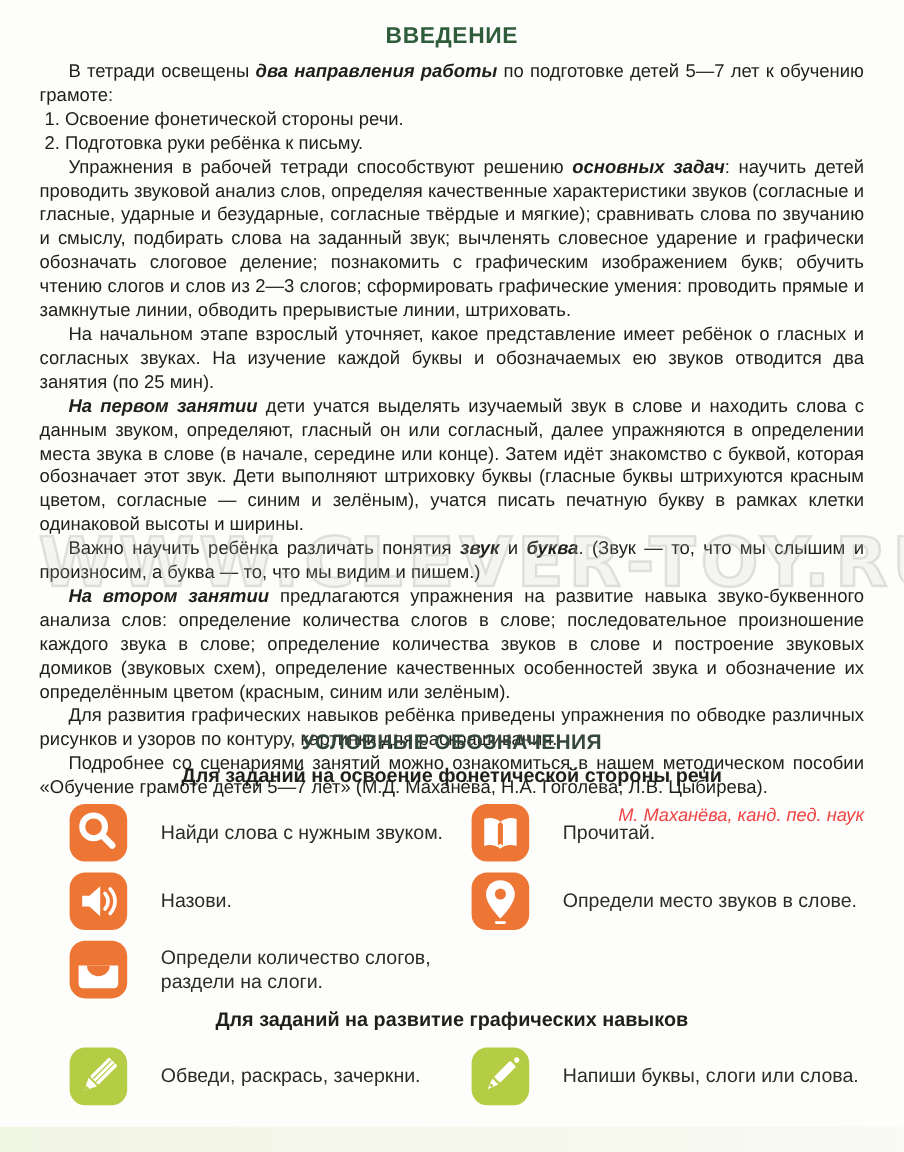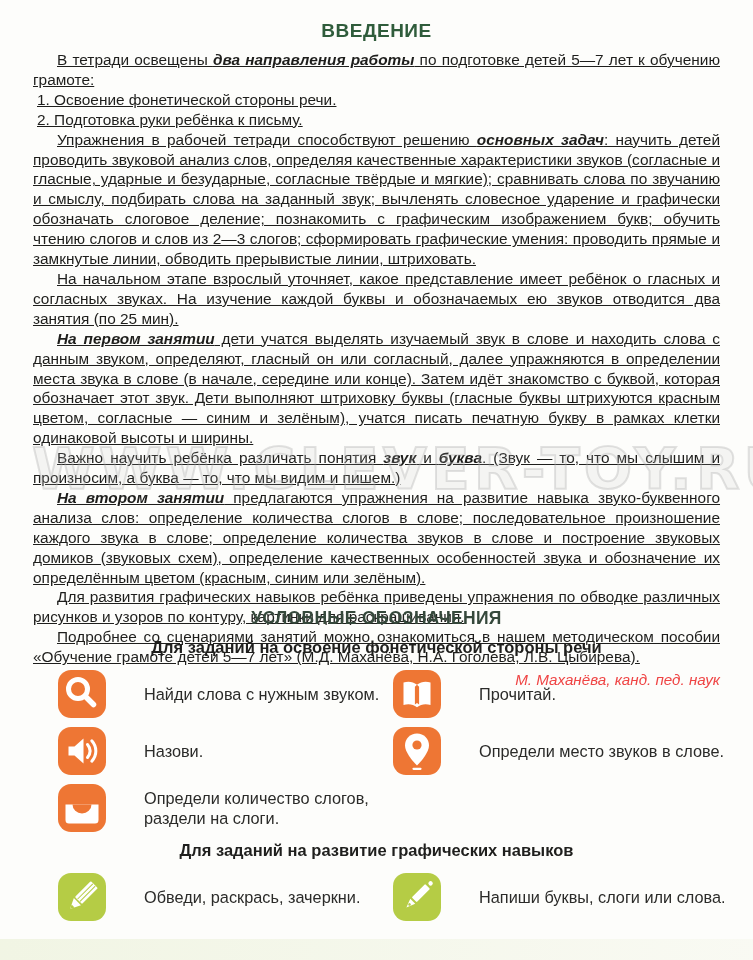--- a/index.html
+++ b/index.html
@@ -11,21 +11,21 @@
   }
   .page{position:relative;width:753px;height:960px;}
 
   
   .intro{padding:20px 33px 0;}
   h1.page-title{
     margin:0 0 8px;text-align:center;
     font-size:19px;font-weight:bold;letter-spacing:.5px;
     color:#2f5c3b;
   }
-  .body-text{width:687px;text-decoration:underline;}
+  .body-text{width:687px;}
   .para{
     margin:0;text-align:justify;
     font-size:15.4px;line-height:19.9px;
   }
   .para.indent{text-indent:24px;}
   .para.list{text-indent:4px;text-align:left;}
   .para b.bi{font-weight:bold;font-style:italic;}
   .signature{
     margin-top:4px;text-align:right;
     font-size:15.2px;font-style:italic;color:#ef4444;
@@ -51,21 +51,21 @@
   }
   .legend-sub{
     margin-top:9px;text-align:center;
     font-size:16.5px;font-weight:bold;color:#1f1f1d;
   }
   .legend-grid{
     margin:13px 0 0 58px;
     display:grid;grid-template-columns:335px auto;
     row-gap:9px;
   }
-  .legend-item{display:flex;align-items:center;gap:38px;min-height:48px;}
+  .legend-item{display:flex;align-items:center;gap:28px;min-height:48px;}
   .tile{
     flex:0 0 48px;width:48px;height:48px;border-radius:13px;
     background-color:currentcolor;
   }
   .tile svg{display:block;width:48px;height:48px;}
   .item-label{
     font-size:16.3px;line-height:20.5px;color:#2b2b29;
     white-space:pre-line;
   }
 

